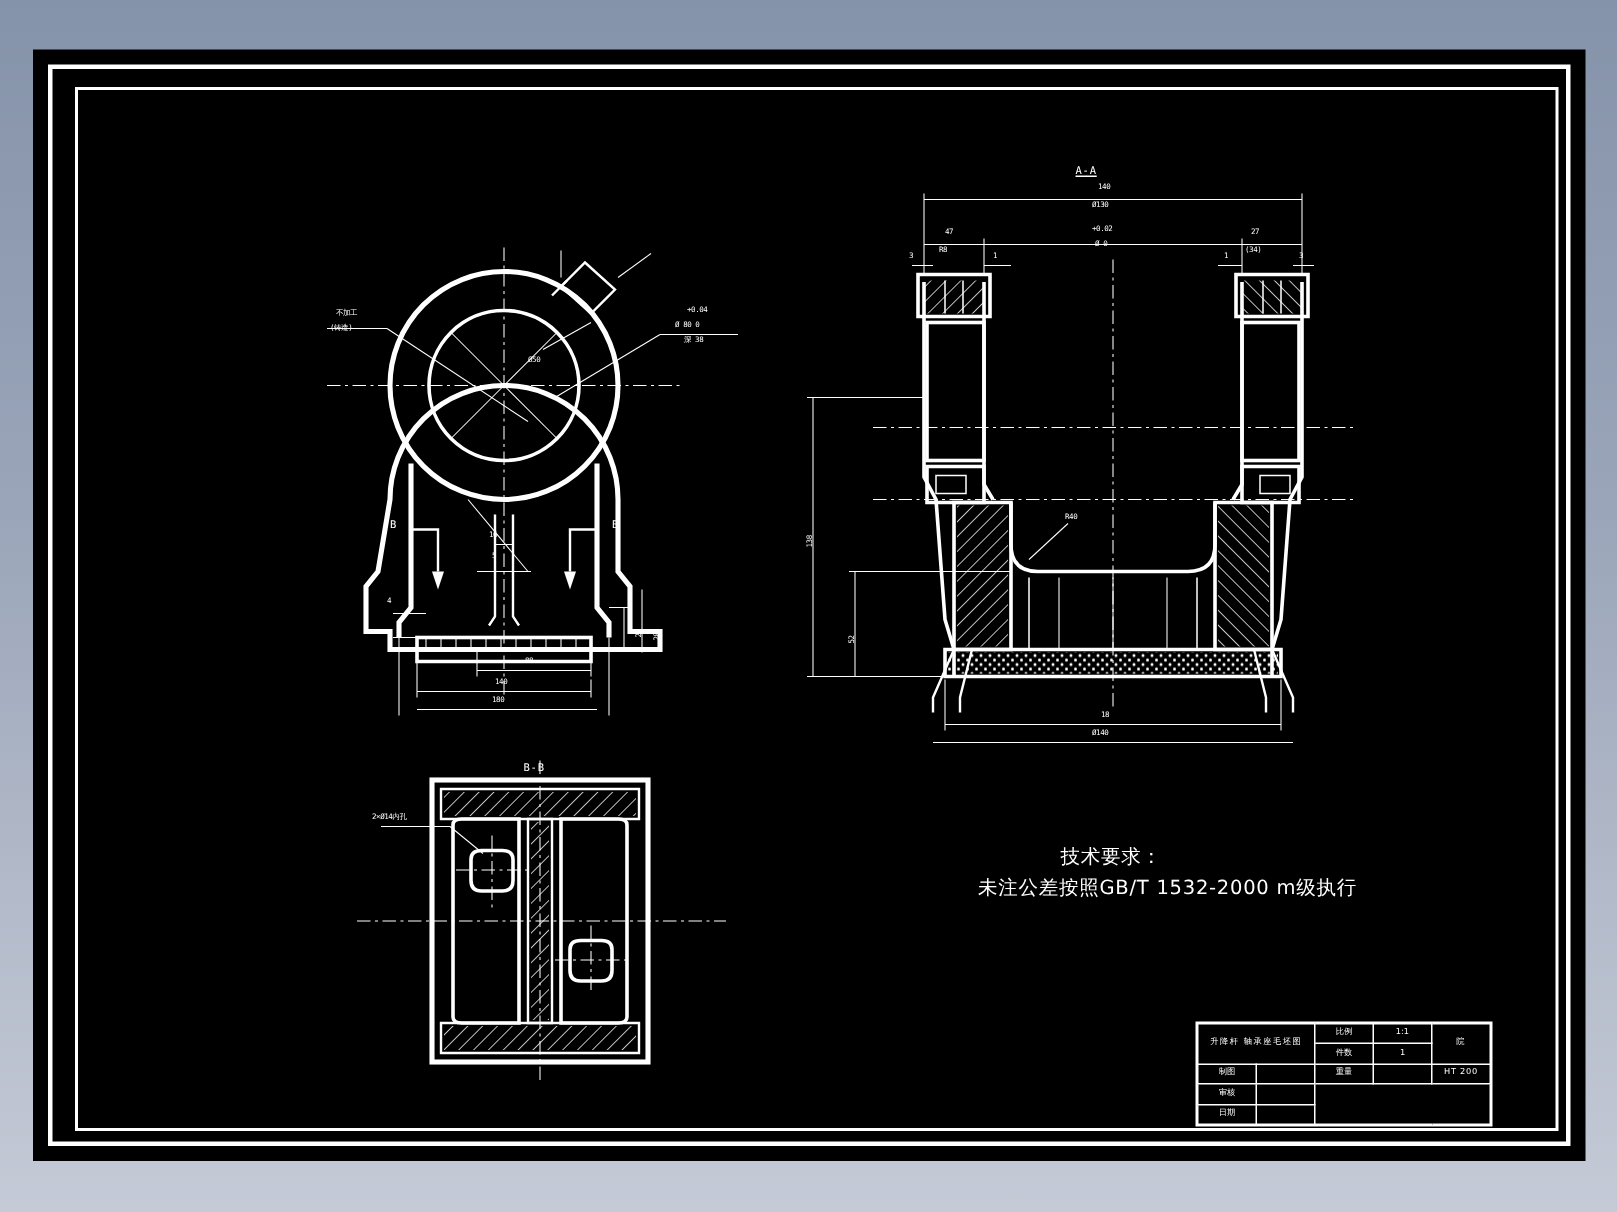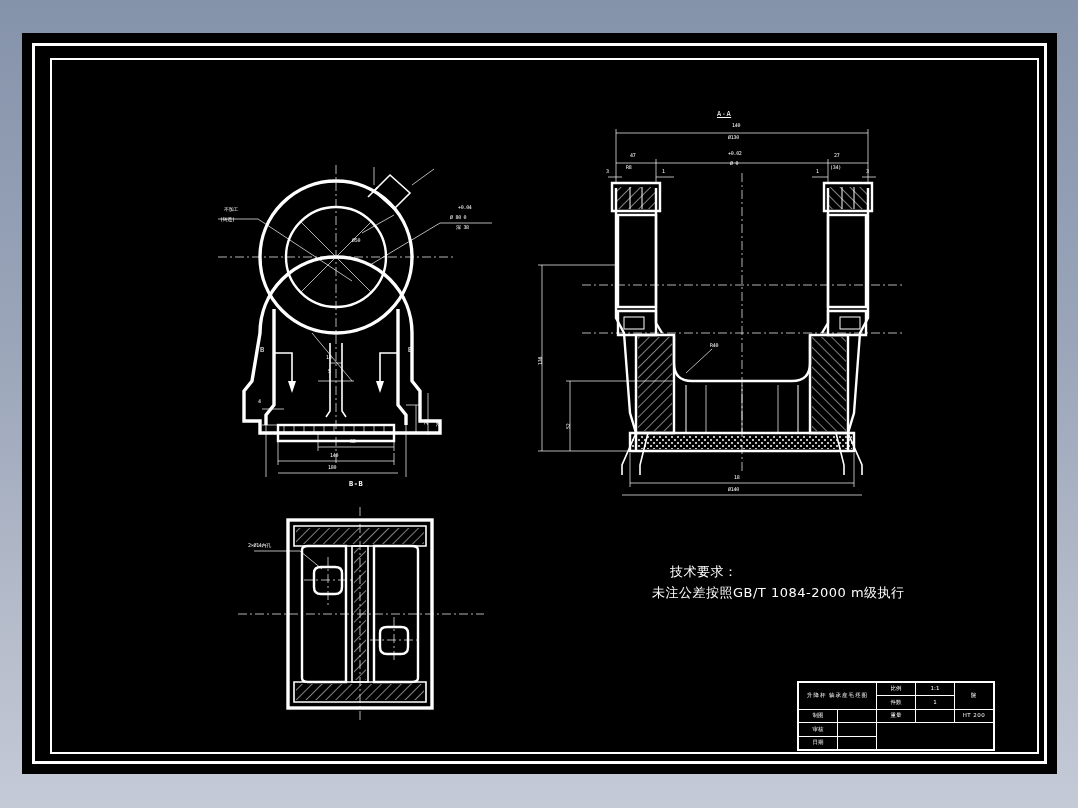--- a/index.html
+++ b/index.html
@@ -19,21 +19,21 @@
 
   .lbl { position:absolute; color:#fff; font-size:6px; line-height:1; white-space:nowrap;
          font-family:"DejaVu Sans Mono", monospace; letter-spacing:-0.3px; }
   .lbl.sm { font-size:5px; }
   .lbl.vert { transform-origin:0 0; transform:rotate(-90deg); }
   .lbl.secname { font-size:7px; letter-spacing:0.5px; }
 
   
   #tech-req { position:absolute; left:648px; top:528px; color:#fff; font-size:13px; line-height:1.65;
               font-family:"DejaVu Sans", sans-serif; white-space:nowrap; }
-  #tech-req div { letter-spacing:0.5px; }
+  #tech-req div { letter-spacing:0.5px;margin-left:37px; }
 
   
   #title-block { position:absolute; left:775px; top:648px; width:198px; height:70px;
                  border:1.5px solid #fff; color:#fff; }
   #title-block table { width:100%; height:100%; border-collapse:collapse; table-layout:fixed; }
   #title-block td { border:1px solid #fff; font-size:5.5px; text-align:center;
                     font-family:"DejaVu Sans", sans-serif; line-height:1; padding:0; overflow:hidden; }
   td.name-cell { font-size:7px; letter-spacing:1px; }
   td.mat-cell { font-size:6.5px; font-family:"DejaVu Sans Mono", monospace; letter-spacing:0.5px; }
   td.key { font-size:5px; }
@@ -286,21 +286,21 @@
   <div class="lbl sm" style="left:688px; top:310px;">R40</div>
   <div class="lbl sm" style="left:584px; top:136px;">3</div>
   <div class="lbl sm" style="left:844px; top:136px;">3</div>
   <div class="lbl sm" style="left:640px; top:136px;">1</div>
   <div class="lbl sm" style="left:794px; top:136px;">1</div>
   <div class="lbl sm vert" style="left:516px; top:332px;">138</div>
   <div class="lbl sm vert" style="left:544px; top:396px;">52</div>
   <div class="lbl sm" style="left:712px; top:442px;">18</div>
   <div class="lbl sm" style="left:706px; top:454px;">Ø140</div>
 
-  <div class="lbl secname" style="left:327px; top:448px;font-weight:bold;">B-B</div>
+  <div class="lbl secname" style="left:327px; top:476px;">B-B</div>
 
   <svg width="1035" height="741">
     <g>
 
       <rect class="w3" x="266" y="487" width="144" height="188"></rect>
 
       <path class="w15" d="M 272 493 L 404 493 L 404 513 L 272 513 Z"></path>
       <rect x="274" y="495" width="128" height="16" fill="url(#hatch45)" stroke="none"></rect>
 
       <path class="w15" d="M 272 649 L 404 649 L 404 669 L 272 669 Z"></path>
@@ -328,21 +328,21 @@
     <g class="thin">
       <line x1="300" y1="536" x2="278" y2="518"></line>
       <line x1="278" y1="518" x2="232" y2="518"></line>
     </g>
   </svg>
 
   <div class="lbl sm" style="left:226px; top:510px;">2×Ø14内孔</div>
 
   <div id="tech-req">
     <div>技术要求：</div>
-    <div style="margin-left:-18px">未注公差按照GB/T 1084-2000 m级执行</div>
+    <div style="margin-left:-18px">未注公差按照GB/T 1532-2000 m级执行</div>
   </div>
 
   <div id="title-block">
     <table>
       <tbody>
             <tr>
         <td rowspan="2" colspan="2" class="name-cell">升降杆 轴承座毛坯图</td>
         <td class="key">比例</td>
         <td>1:1</td>
         <td rowspan="2" class="name-cell">院</td>

